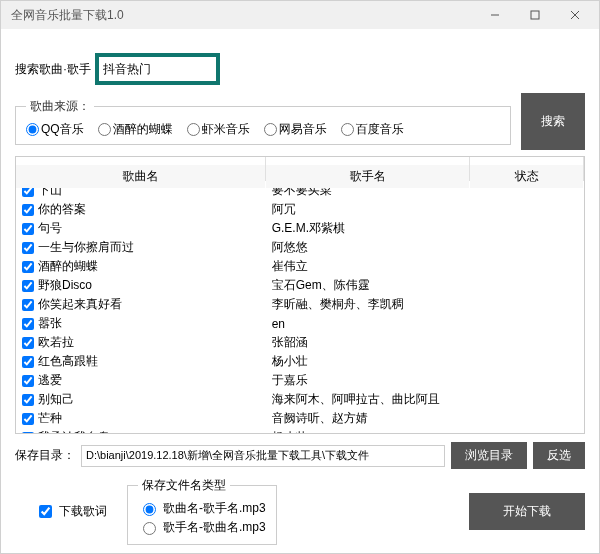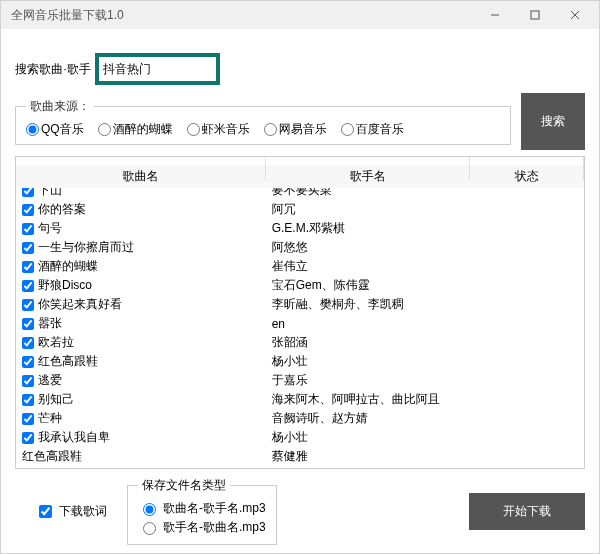--- a/index.html
+++ b/index.html
@@ -227,20 +227,26 @@
               <td>
                 <span>红色高跟鞋</span>
               </td>
               <td>蔡健雅</td>
               <td></td>
             </tr>
           </tbody>
       </table>
     </div>
 
+    <div class="bottom1">
+      <span>保存目录：</span>
+      <input class="save-path" value="D:\bianji\2019.12.18\新增\全网音乐批量下载工具\下载文件" style="">
+      <button class="btn small">浏览目录</button>
+      <button class="btn small">反选</button>
+    </div>
 
     <div class="bottom2">
       <label class="lyrics-check">
         <input type="checkbox" id="lyrics-cb" checked="" style="">
         <span>下载歌词</span>
       </label>
       <fieldset class="fname-fieldset">
         <legend>保存文件名类型</legend>
         <div id="fname-opts">
             <div class="fname-row">

